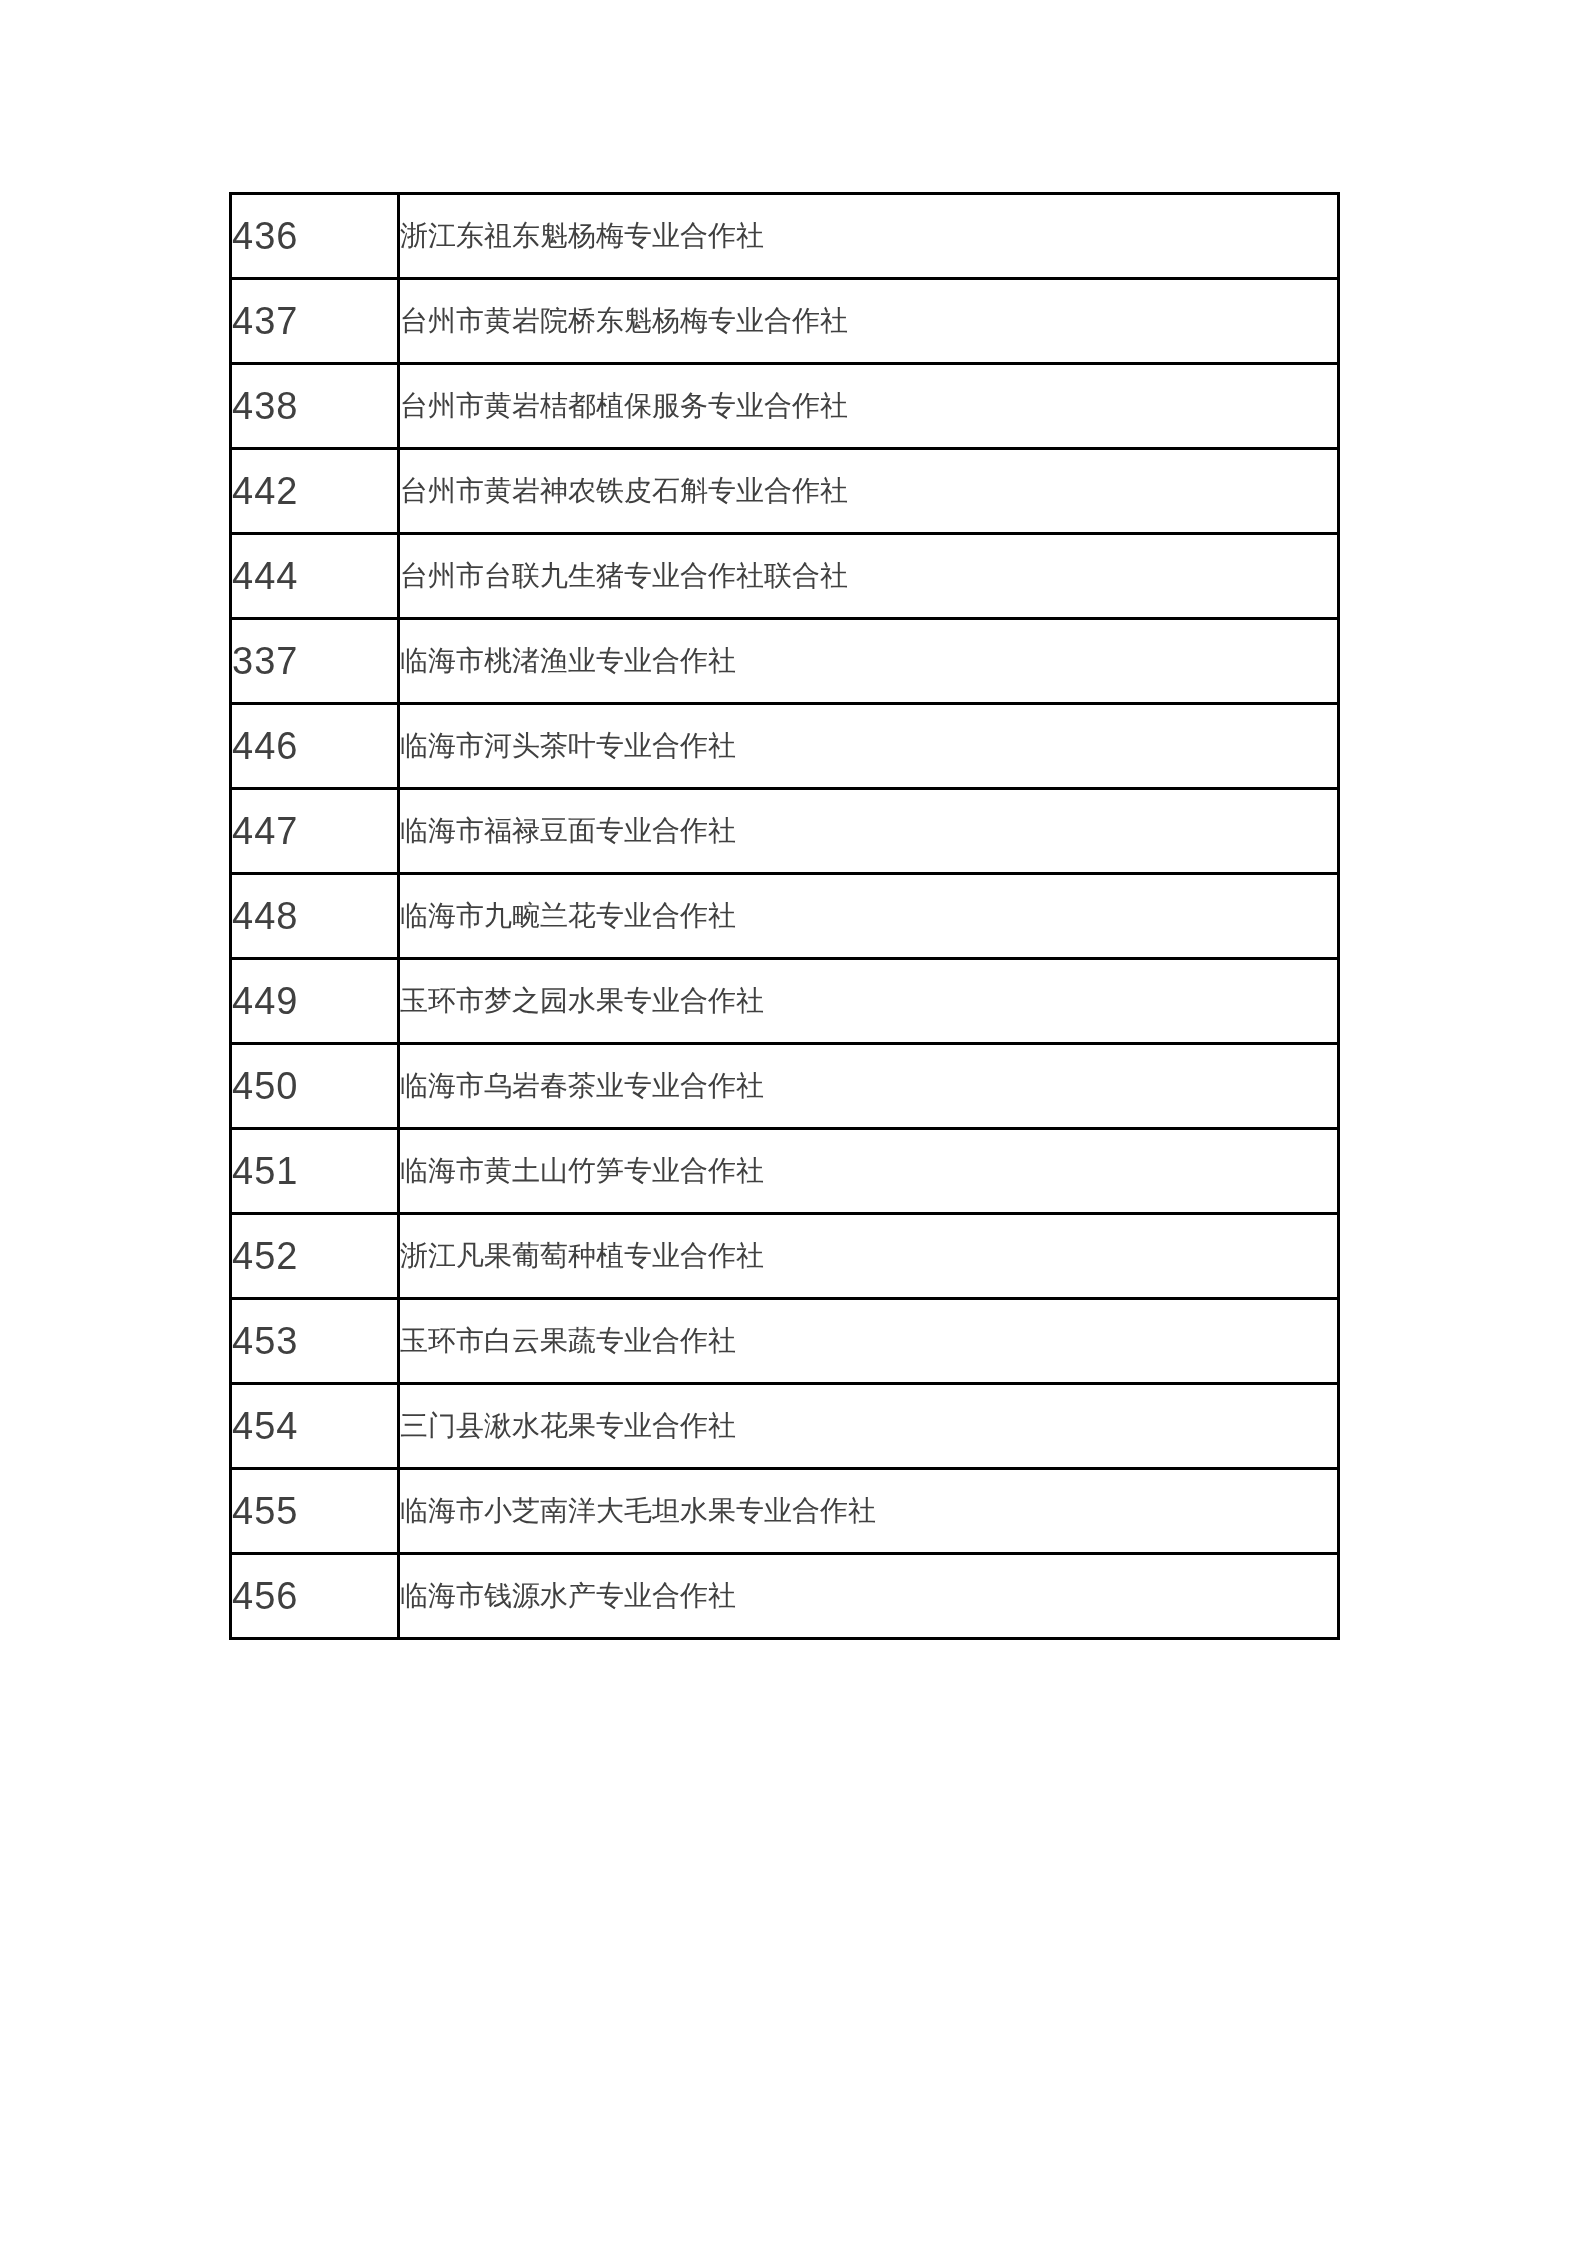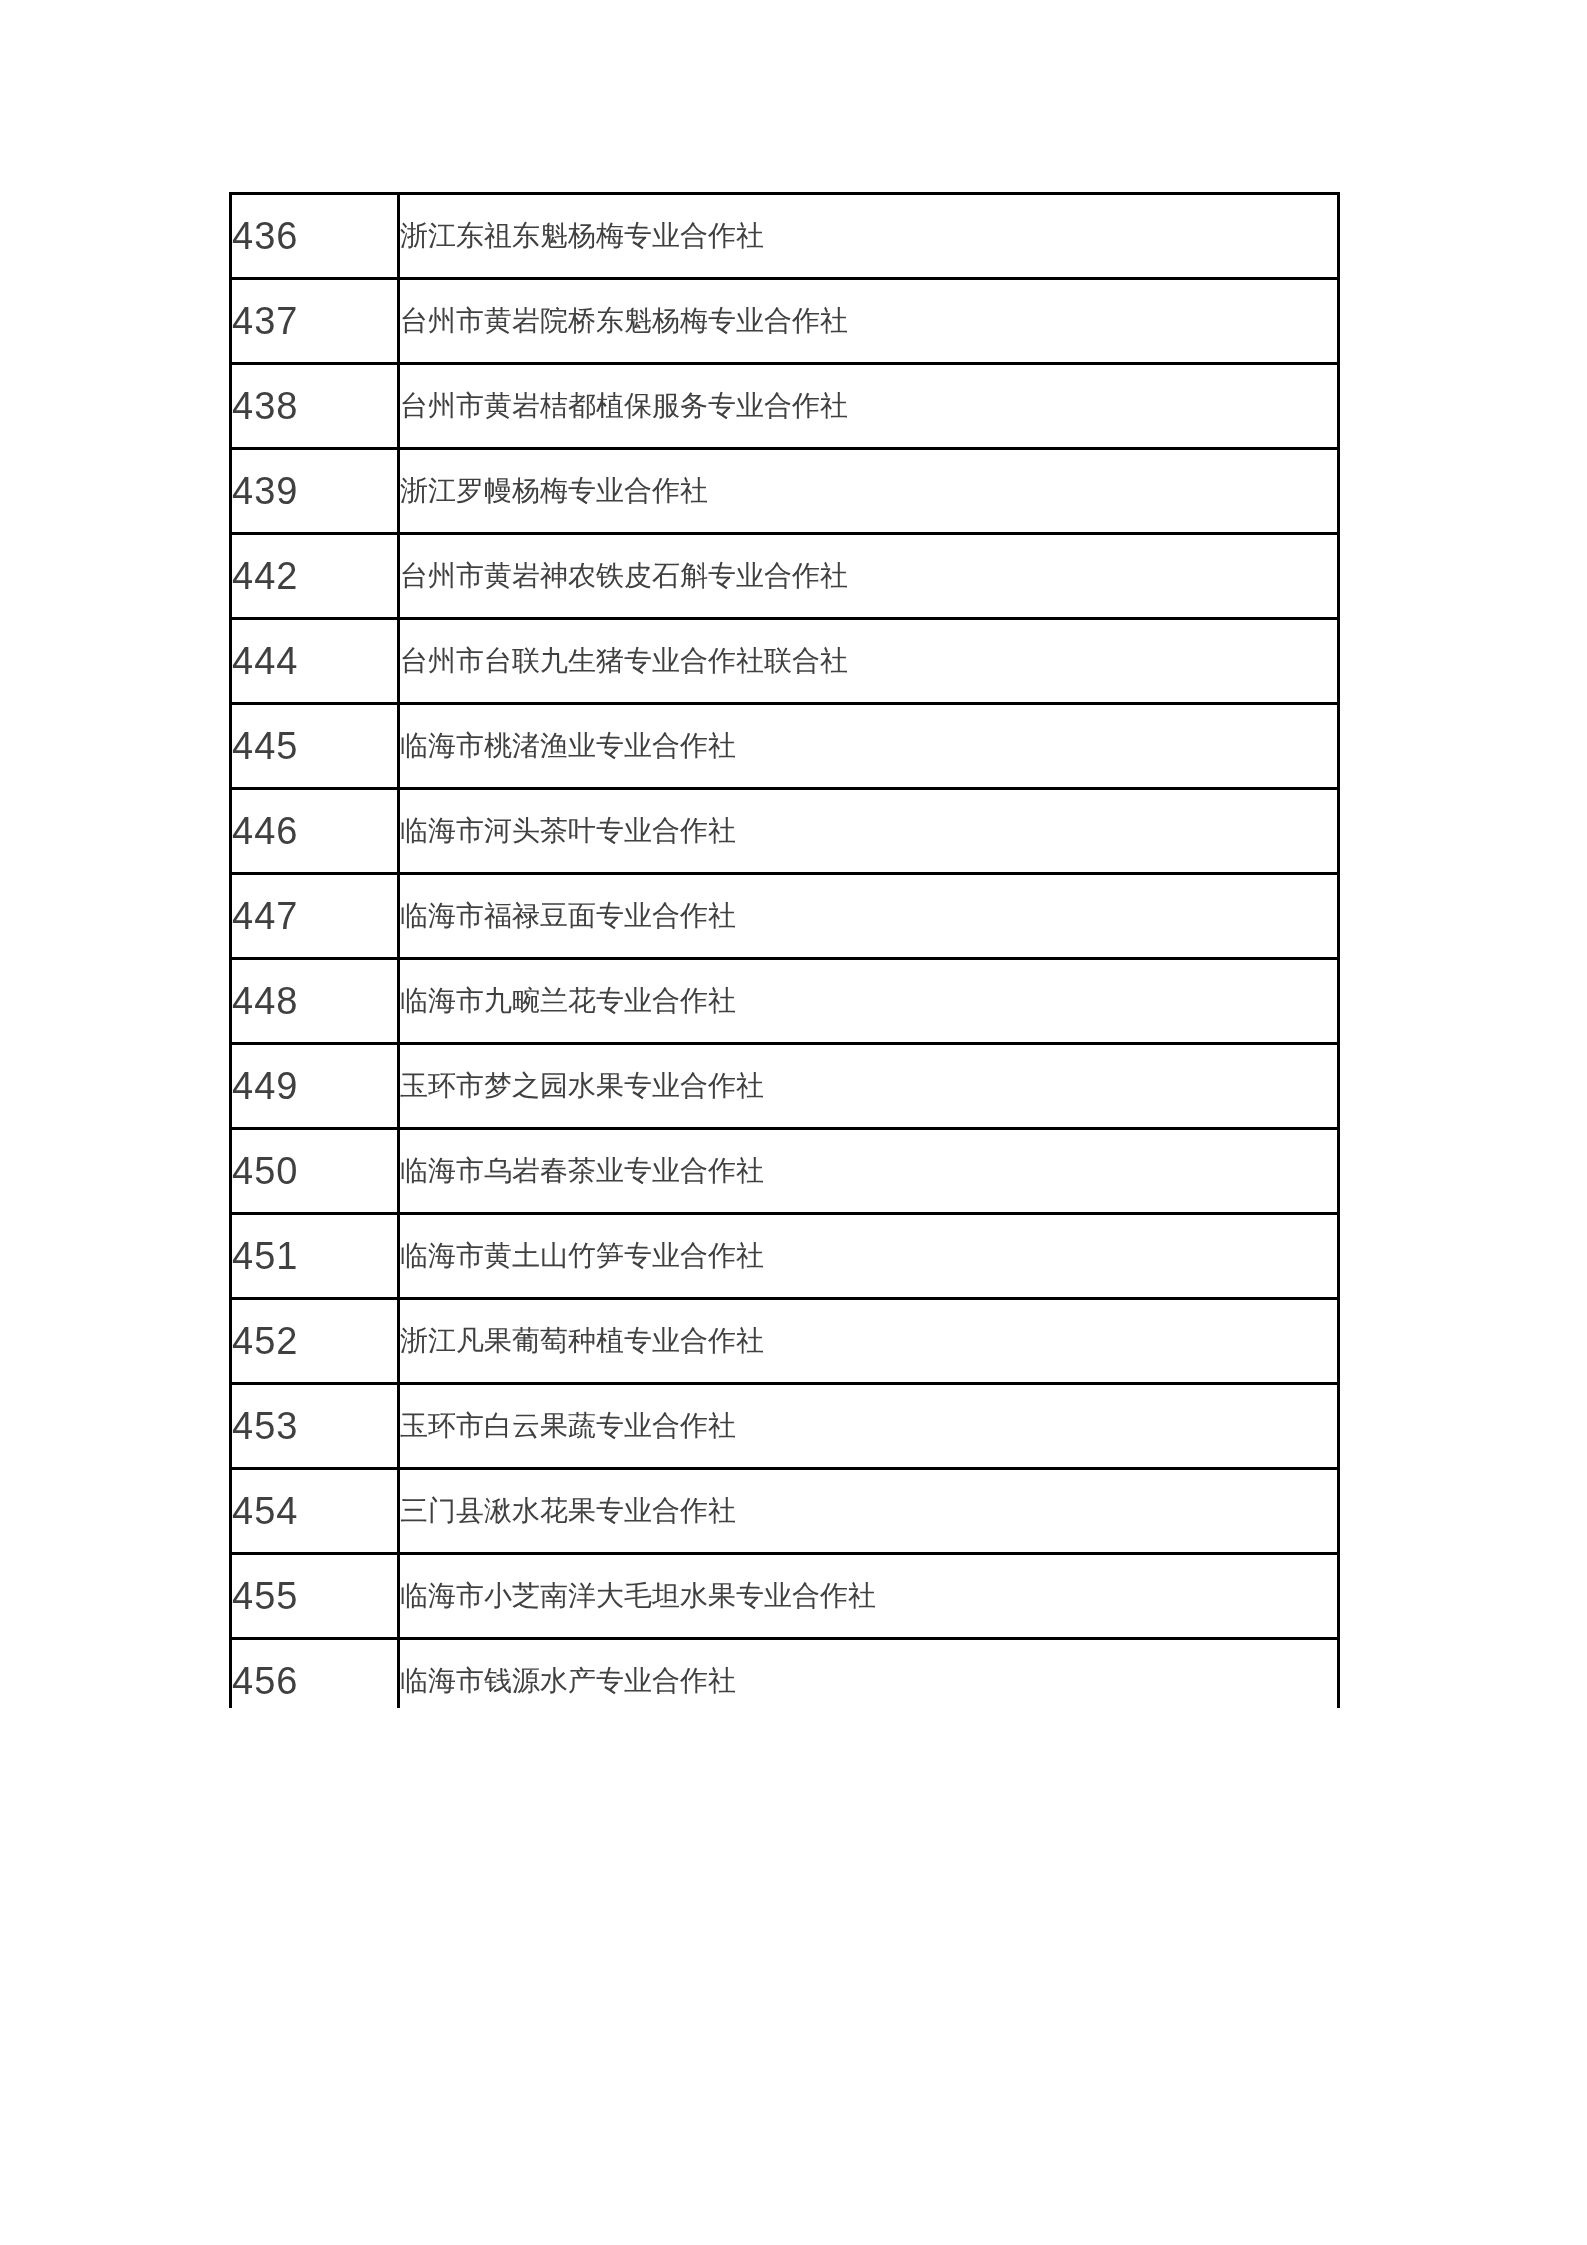--- a/index.html
+++ b/index.html
@@ -69,40 +69,36 @@
   <tr class="row">
     <td class="cell-no">437</td>
     <td class="cell-name">台州市黄岩院桥东魁杨梅专业合作社</td>
   </tr>
 
   <tr class="row">
     <td class="cell-no">438</td>
     <td class="cell-name">台州市黄岩桔都植保服务专业合作社</td>
   </tr>
 
-  <tr class="row">
-    <td class="cell-no">439</td>
-    <td class="cell-name">浙江罗幔杨梅专业合作社</td>
-  </tr>
 
 
 
   <tr class="row">
     <td class="cell-no">442</td>
     <td class="cell-name">台州市黄岩神农铁皮石斛专业合作社</td>
   </tr>
 
 
   <tr class="row">
     <td class="cell-no">444</td>
     <td class="cell-name">台州市台联九生猪专业合作社联合社</td>
   </tr>
 
   <tr class="row">
-    <td class="cell-no">445</td>
+    <td class="cell-no">337</td>
     <td class="cell-name">临海市桃渚渔业专业合作社</td>
   </tr>
 
   <tr class="row">
     <td class="cell-no">446</td>
     <td class="cell-name">临海市河头茶叶专业合作社</td>
   </tr>
 
   <tr class="row">
     <td class="cell-no">447</td>

